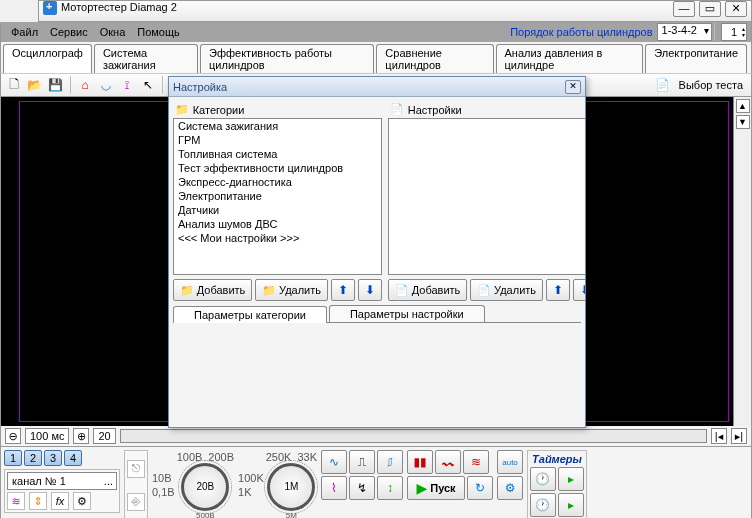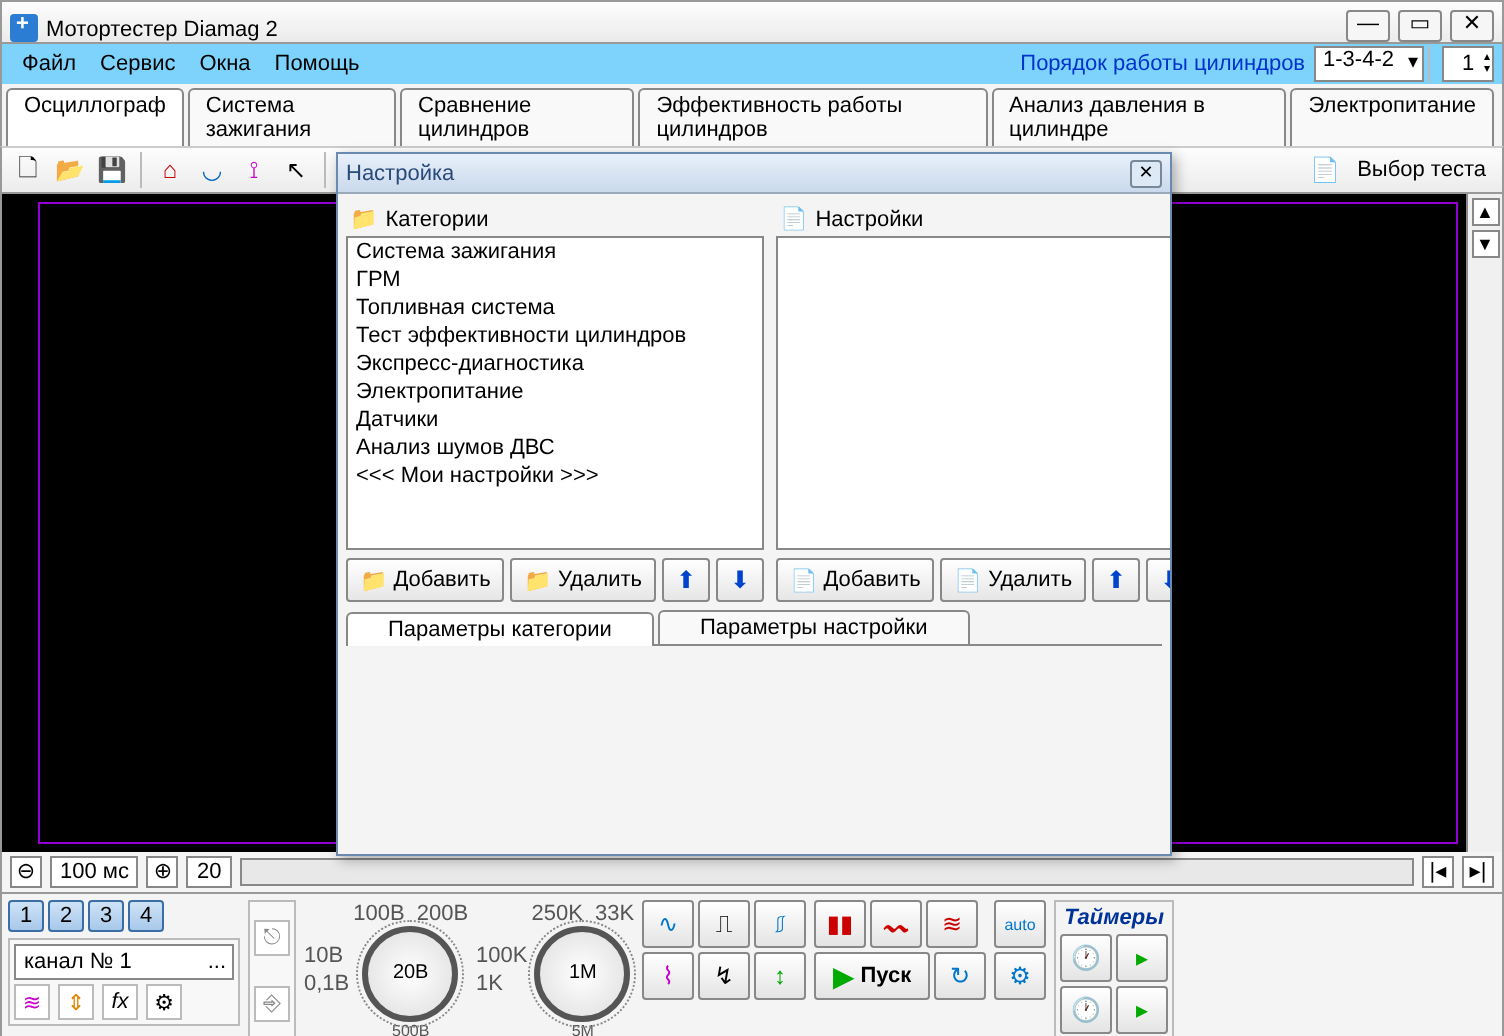--- a/index.html
+++ b/index.html
@@ -1,27 +1,27 @@
 <!DOCTYPE html>
 <html><head>
 <meta charset="utf-8">
 <style>
 * { box-sizing: border-box; margin: 0; padding: 0; font-family: Tahoma, Arial, sans-serif; font-size: 11px; }
 body { background: #f0f0f0; width: 752px; height: 518px; overflow: hidden; position: relative; }
 
 
-.titlebar { height: 22px; background: linear-gradient(#fdfdfd,#ebebeb); border: 1px solid #999; display: flex; align-items: flex-end; padding: 0 4px; }
+.titlebar { height: 22px; background: linear-gradient(#fdfdfd,#ebebeb); border: 1px solid #999; display: flex; align-items: flex-start; padding: 0 4px; margin-left: 38px; }
 .titlebar .icon { width: 14px; height: 14px; background: #2b7cd3; margin-right: 4px; border-radius: 2px; position: relative; }
 .titlebar .icon::before { content: "+"; color: #fff; position: absolute; left: 3px; top: -1px; font-weight: bold; }
 .titlebar .title { flex: 1; }
 .winbtns { display: flex; gap: 4px; }
 .winbtn { width: 22px; height: 16px; border: 1px solid #888; background: #f6f6f6; text-align: center; line-height: 13px; border-radius: 2px; cursor: pointer; }
 
 
-.menubar { height: 20px; display: flex; align-items: center; border-left:1px solid #999; border-right:1px solid #999; background:#7dd3fc; padding: 0 4px; }
+.menubar { height: 20px; display: flex; align-items: center; border-left:1px solid #999; border-right:1px solid #999; background:#a3a3a3; padding: 0 4px; }
 .menuitem { padding: 2px 6px; cursor: pointer; }
 .menubar .spacer { flex: 1; }
 .order-label { color: #0033cc; margin-right: 4px; }
 .order-select { height: 18px; border: 1px solid #888; background: #fff; padding: 0 14px 0 4px; position: relative; }
 .order-select::after { content: "▾"; position: absolute; right: 2px; top: 1px; font-size: 10px; }
 .spin { width: 26px; height: 18px; border:1px solid #888; background:#fff; display:flex; align-items:center; justify-content:center; margin-left:4px; position:relative; }
 .spin::after { content:"▴\A▾"; white-space:pre; font-size:6px; line-height:6px; position:absolute; right:1px; }
 
 
 .tabs { display:flex; border-left:1px solid #999; border-right:1px solid #999; background:#f4f4f4; padding: 2px 2px 0 2px; }
@@ -114,22 +114,22 @@
   <div class="spacer"></div>
   <span class="order-label">Порядок работы цилиндров</span>
   <div class="order-select">1-3-4-2</div>
   <div class="sep"></div>
   <div class="spin">1</div>
 </div>
 
 <div class="tabs">
   <div class="tab active">Осциллограф</div>
   <div class="tab">Система зажигания</div>
+  <div class="tab">Эффективность работы цилиндров</div>
   <div class="tab">Сравнение цилиндров</div>
-  <div class="tab">Эффективность работы цилиндров</div>
   <div class="tab">Анализ давления в цилиндре</div>
   <div class="tab">Электропитание</div>
 </div>
 
 <div class="toolbar">
   <div class="tbtn">🗋</div>
   <div class="tbtn" style="color:#d9a334">📂</div>
   <div class="tbtn" style="color:#2255cc">💾</div>
   <div class="sep"></div>
   <div class="tbtn" style="color:#c00">⌂</div>

